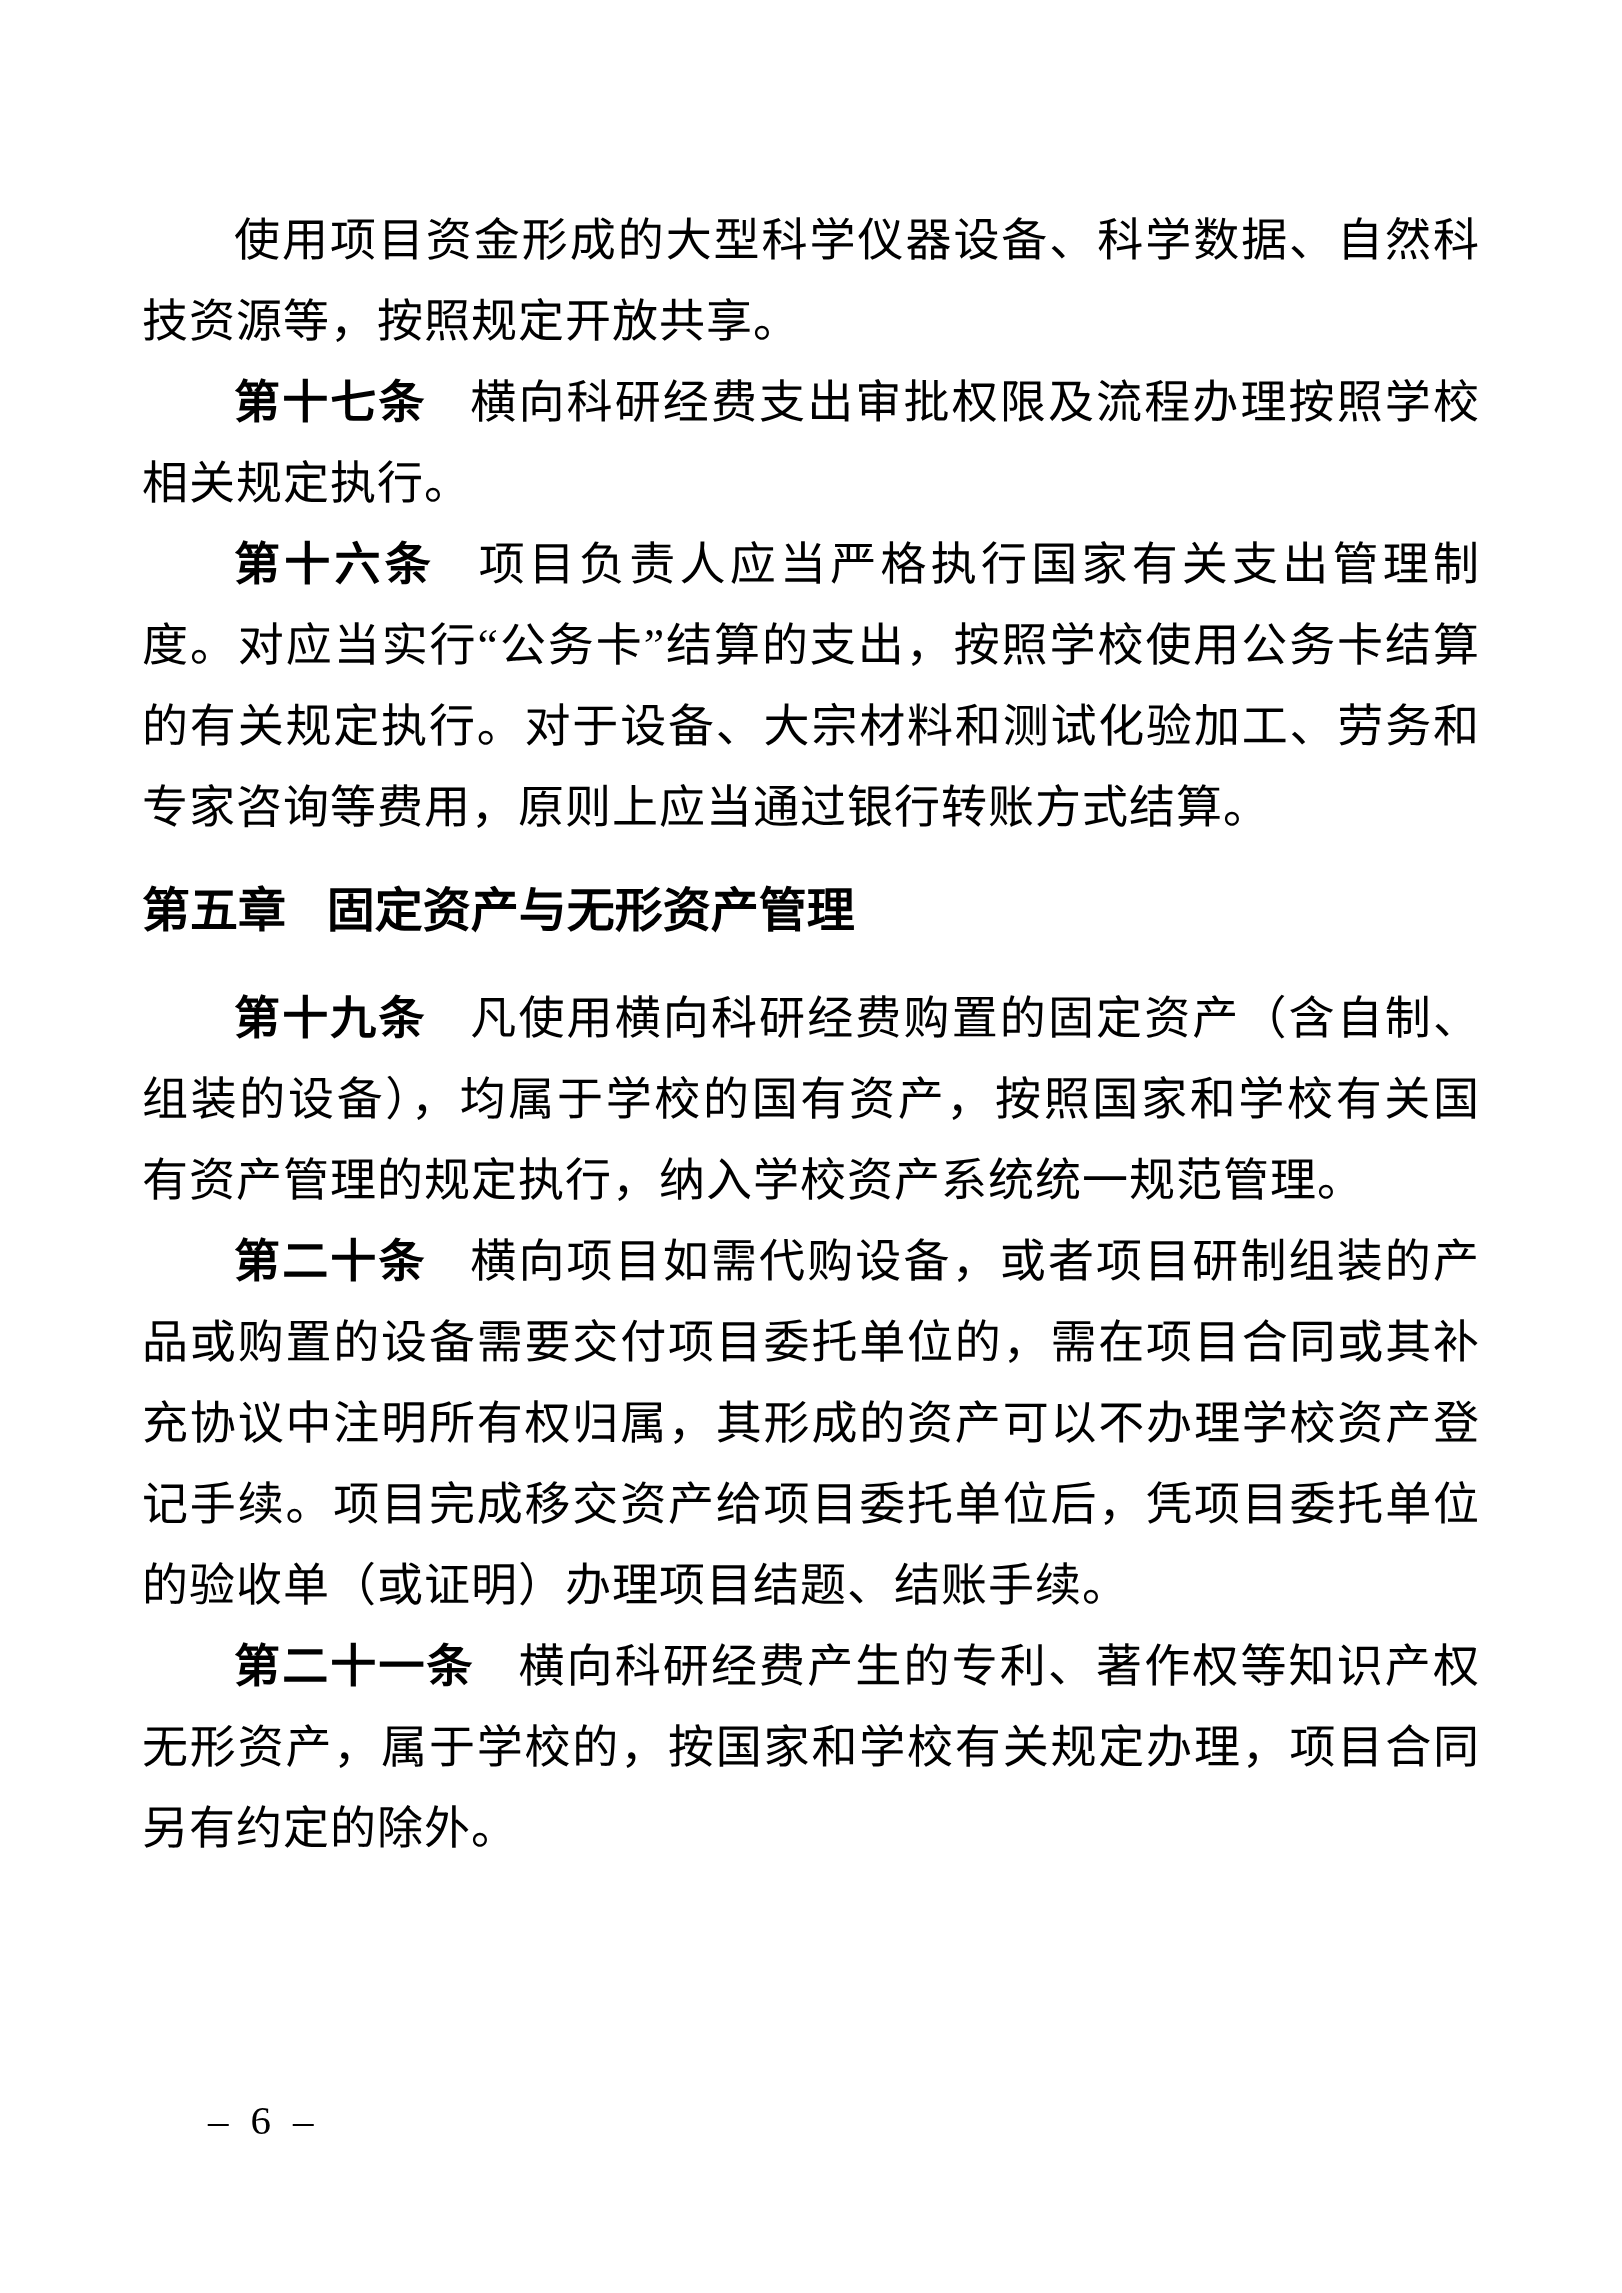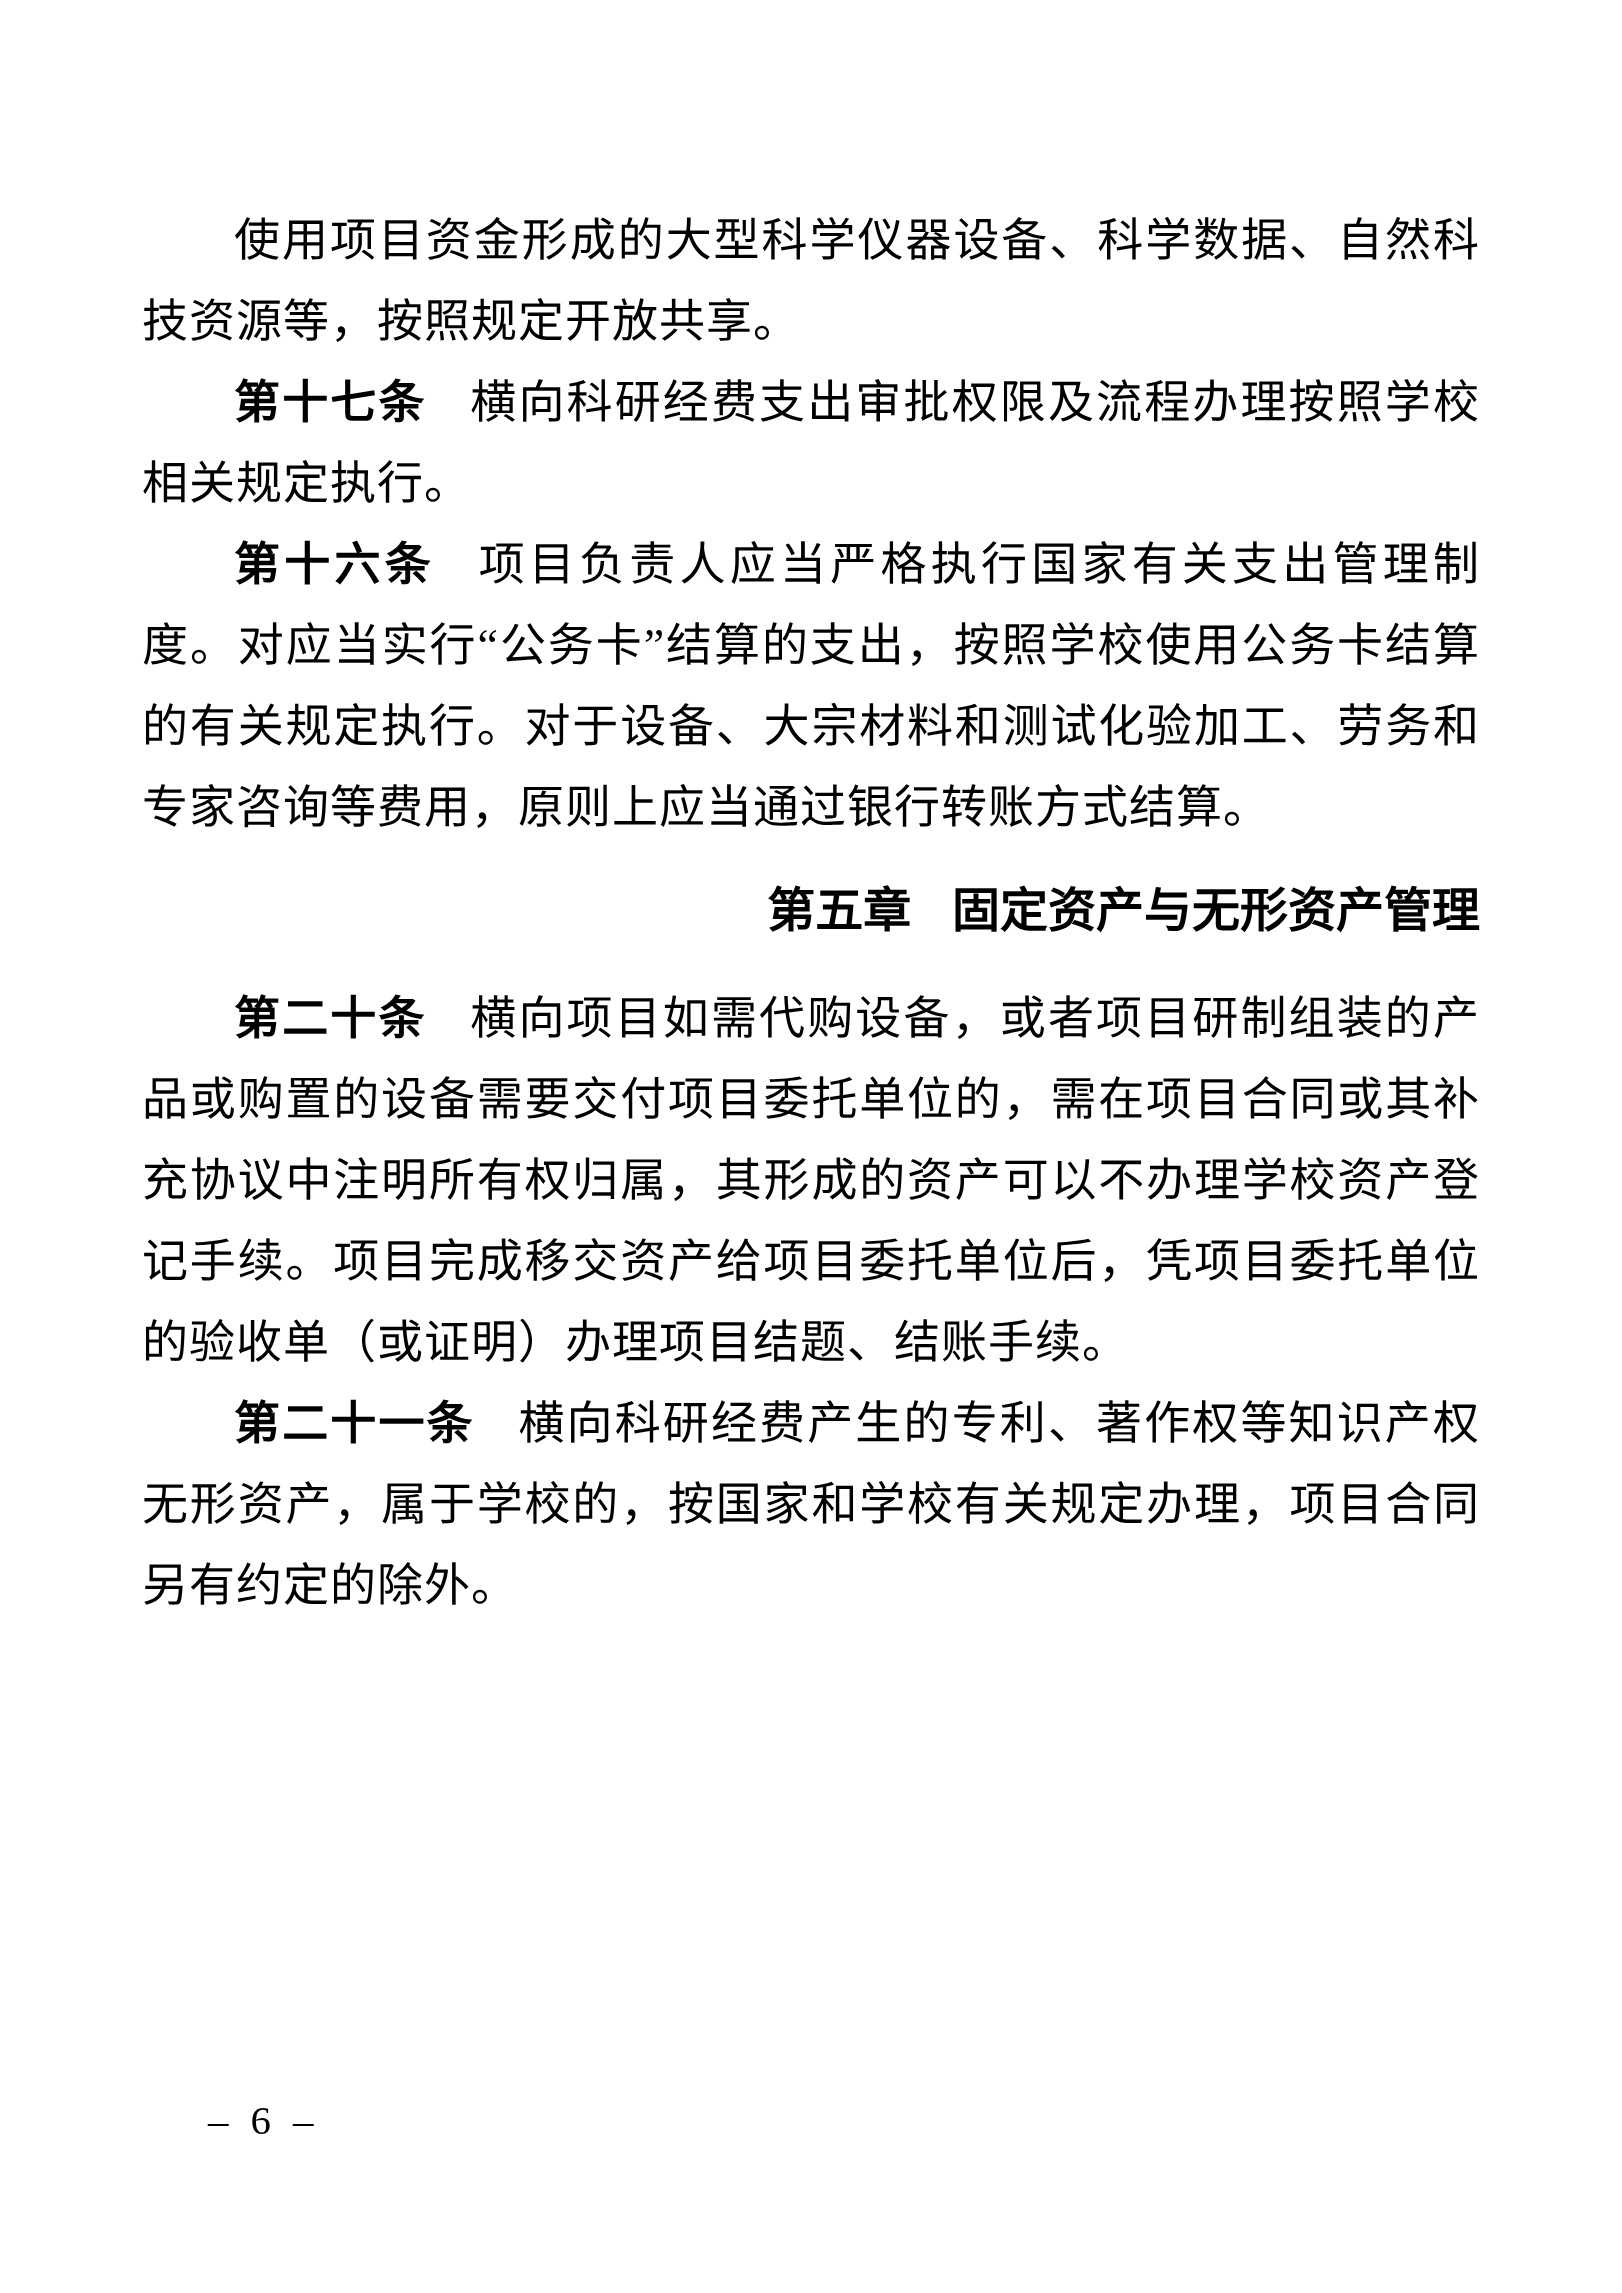--- a/index.html
+++ b/index.html
@@ -35,21 +35,21 @@
     font-family: "Liberation Sans", "DejaVu Sans", sans-serif;
     font-weight: 700;
     margin-right: 0.95em;
   }
   .chapter {
     margin: 21.6px 0 27.4px 0;
     font-size: 48px;
     line-height: 81px;
     font-weight: 700;
     font-family: "Liberation Sans", "DejaVu Sans", sans-serif;
-    text-align: right;
+    text-align: left;
     text-indent: 0;
   }
   .chapter-number {
     margin-right: 0.85em;
   }
   .page-footer {
     position: absolute;
     left: 208px;
     top: 2096px;
     font-size: 41px;
@@ -66,20 +66,21 @@
 
     <p class="para">使用项目资金形成的大型科学仪器设备、科学数据、自然科技资源等，按照规定开放共享。</p>
 
     <p class="para"><b class="lead">第十七条</b><span>横向科研经费支出审批权限及流程办理按照学校相关规定执行。</span></p>
 
     <p class="para"><b class="lead">第十六条</b><span>项目负责人应当严格执行国家有关支出管理制度。对应当实行“公务卡”结算的支出，按照学校使用公务卡结算的有关规定执行。对于设备、大宗材料和测试化验加工、劳务和专家咨询等费用，原则上应当通过银行转账方式结算。</span></p>
 
 
     <h2 class="chapter"><span class="chapter-number">第五章</span><span class="chapter-title">固定资产与无形资产管理</span></h2>
 
+    <p class="para"><b class="lead">第十九条</b><span>凡使用横向科研经费购置的固定资产（含自制、组装的设备），均属于学校的国有资产，按照国家和学校有关国有资产管理的规定执行，纳入学校资产系统统一规范管理。</span></p>
 
     <p class="para"><b class="lead">第二十条</b><span>横向项目如需代购设备，或者项目研制组装的产品或购置的设备需要交付项目委托单位的，需在项目合同或其补充协议中注明所有权归属，其形成的资产可以不办理学校资产登记手续。项目完成移交资产给项目委托单位后，凭项目委托单位的验收单（或证明）办理项目结题、结账手续。</span></p>
 
     <p class="para"><b class="lead">第二十一条</b><span>横向科研经费产生的专利、著作权等知识产权无形资产，属于学校的，按国家和学校有关规定办理，项目合同另有约定的除外。</span></p>
 
   </main>
 
   <footer class="page-footer">
     <span>– 6 –</span>
   </footer>

